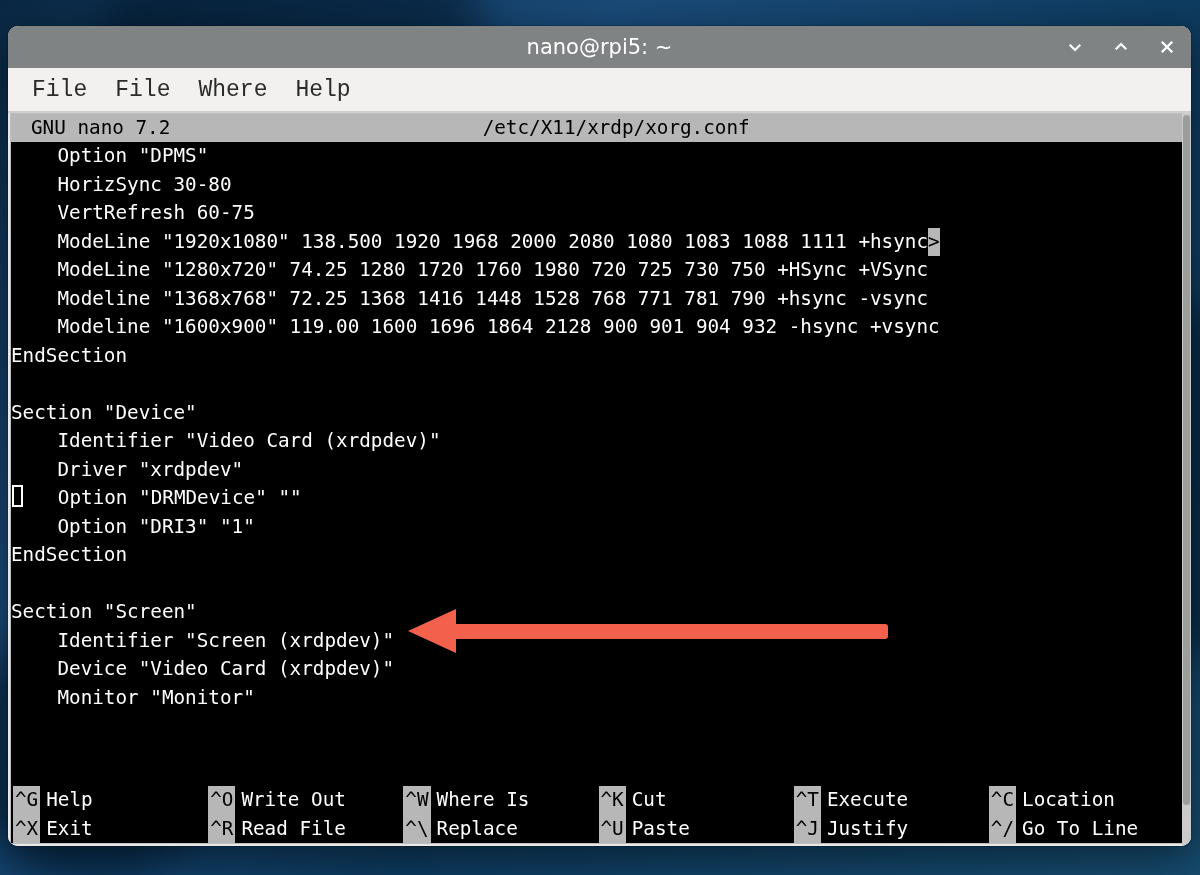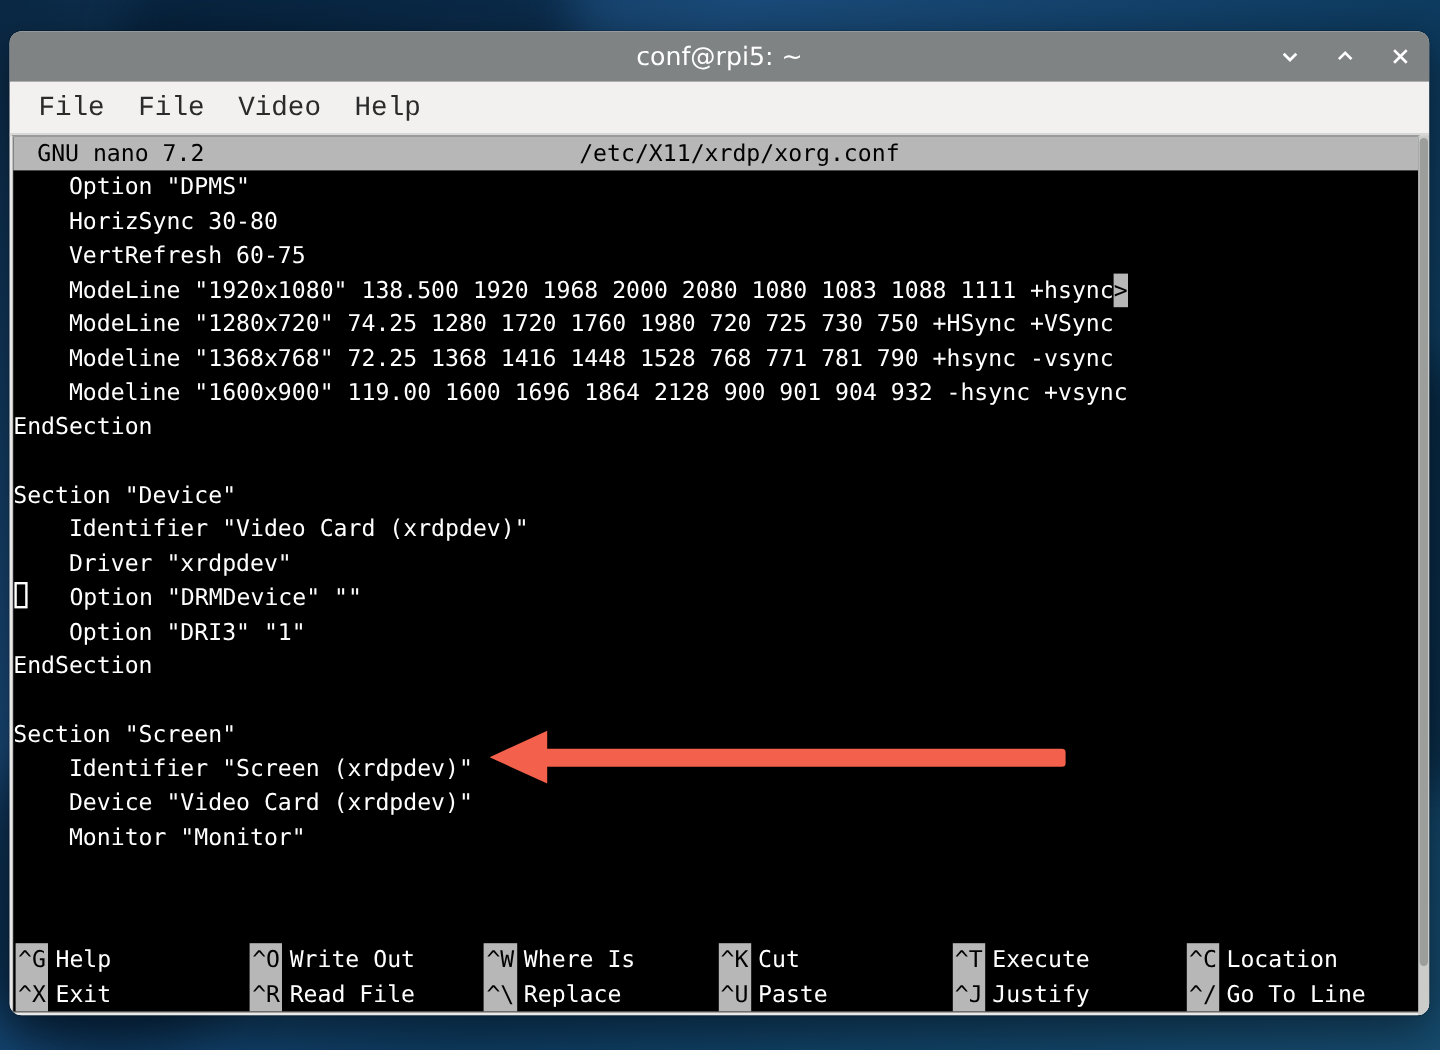--- a/index.html
+++ b/index.html
@@ -180,21 +180,21 @@
 </head>
 <body>
 
 <div class="bg-blob b1"></div>
 <div class="bg-blob b2"></div>
 <div class="bg-blob b3"></div>
 
 <div class="window">
 
   <div class="titlebar">
-    <span>conf@rpi5: ~</span>
+    <span>nano@rpi5: ~</span>
     <div class="wcontrols">
       <div class="wbtn">
         <svg viewBox="0 0 24 24" fill="none" stroke="currentColor" stroke-width="3">
             <polyline points="5 9 12 16 19 9"></polyline>
           </svg>
       </div>
       <div class="wbtn">
         <svg viewBox="0 0 24 24" fill="none" stroke="currentColor" stroke-width="3">
             <polyline points="5 15 12 8 19 15"></polyline>
           </svg>
@@ -204,21 +204,21 @@
             <line x1="5" y1="5" x2="19" y2="19"></line>
             <line x1="19" y1="5" x2="5" y2="19"></line>
           </svg>
       </div>
     </div>
   </div>
 
   <div class="menubar">
     <div class="menu-item">File</div>
     <div class="menu-item">File</div>
-    <div class="menu-item">Video</div>
+    <div class="menu-item">Where</div>
     <div class="menu-item">Help</div>
   </div>
 
   <div class="terminal-wrap">
     <div class="terminal">
 
       <div class="nano-header">
         <span class="left">GNU nano 7.2</span>
         <span class="center">/etc/X11/xrdp/xorg.conf</span>
       </div>

